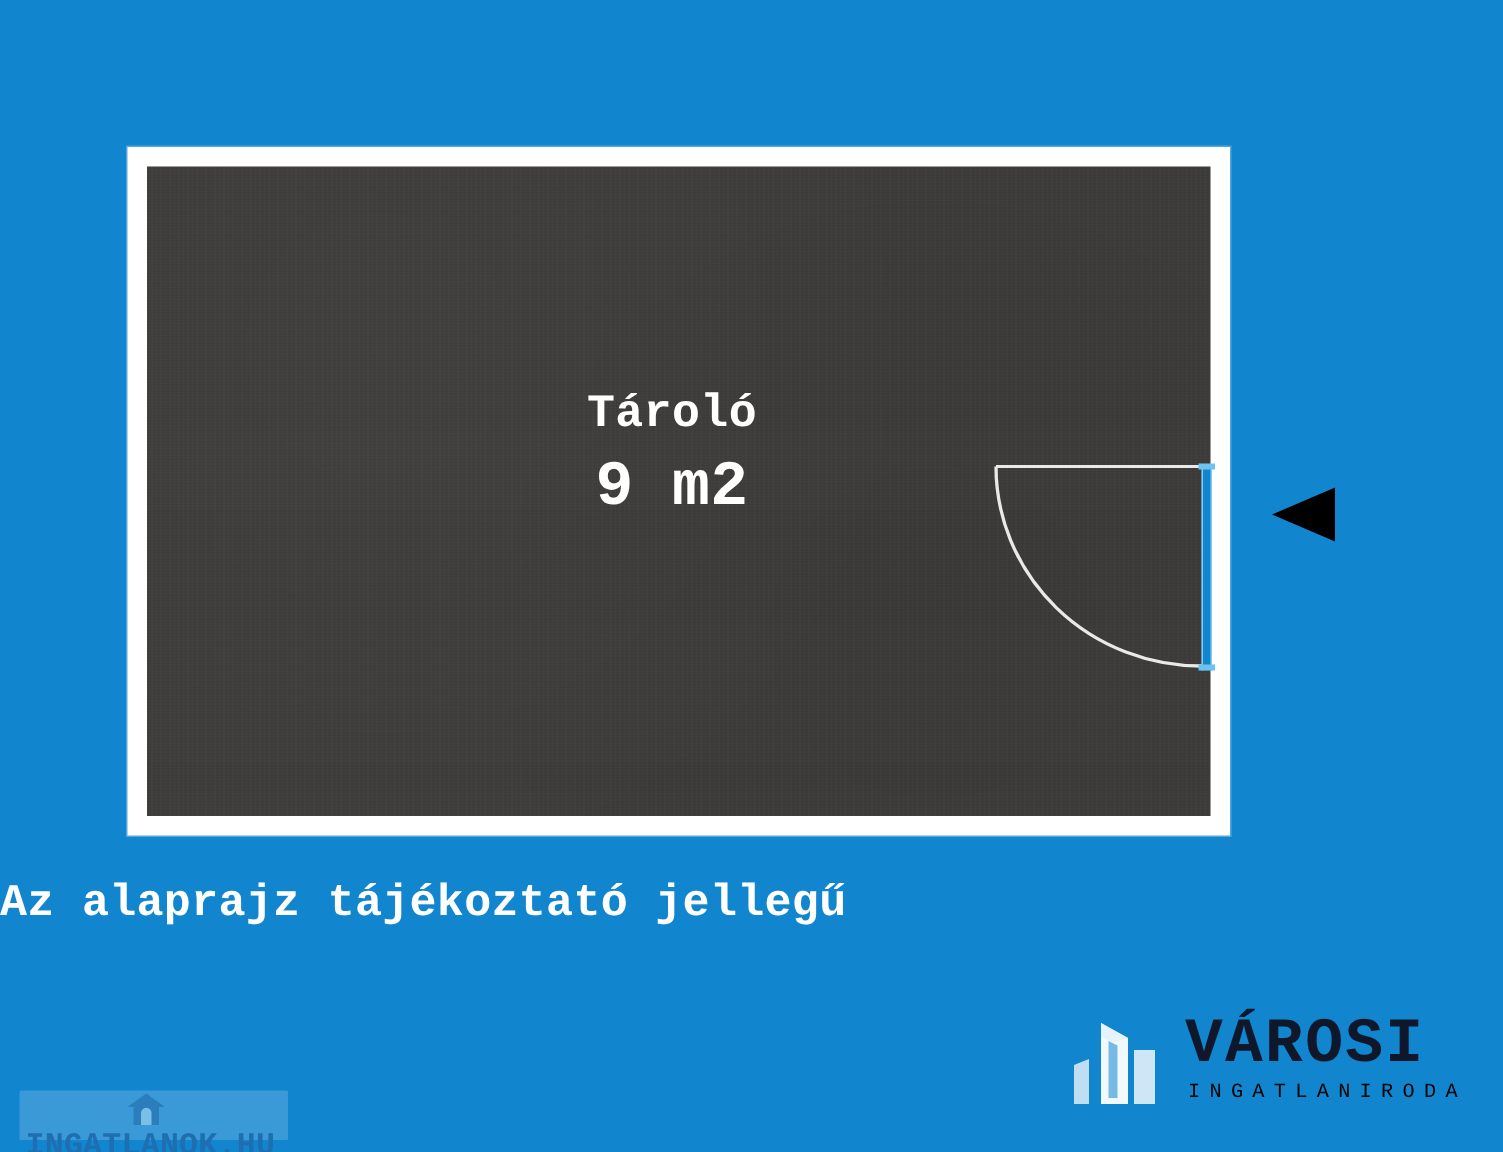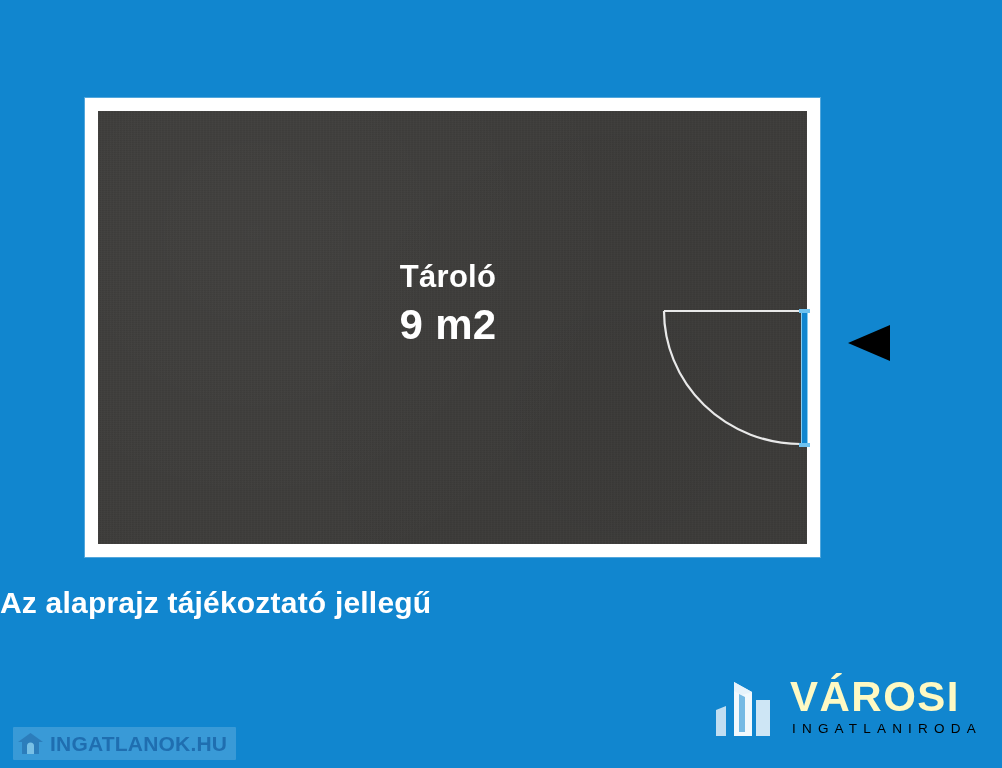--- a/index.html
+++ b/index.html
@@ -16,20 +16,21 @@
     position: relative;
   }
 
   
   #canvas {
     position: absolute;
     left: 0; top: 0;
     width: 1002px;
     height: 768px;
     background: #1186cf;
+    font-family: Liberation Mono, monospace;
   }
 
   
   #plan {
     position: absolute;
     left: 85px;
     top: 98px;
     width: 735px;
     height: 459px;
   }
@@ -159,21 +160,21 @@
   }
   #logo-text {
     margin-left: 6px;
     display: flex;
     flex-direction: column;
     justify-content: center;
   }
   #logo-title {
     font-size: 42px;
     font-weight: bold;
-    color: #fef9c3;
+    color: #0f172a;
     letter-spacing: 1.5px;
     line-height: 0.98;
   }
   #logo-subtitle {
     font-size: 13.5px;
     color: #000000;
     letter-spacing: 6.2px;
     margin-top: 3px;
     margin-left: 2px;
   }
@@ -182,20 +183,21 @@
   #watermark {
     position: absolute;
     left: 13px;
     top: 727px;
     height: 33px;
     padding: 0 9px 0 4px;
     background: rgba(255,255,255,0.17);
     display: flex;
     align-items: center;
     border-radius: 1px;
+    flex-direction: column;
   }
   #watermark-icon {
     width: 27px;
     height: 25px;
     flex: 0 0 27px;
     position: relative;
     margin-right: 6px;
   }
   #watermark-text {
     font-size: 21px;

